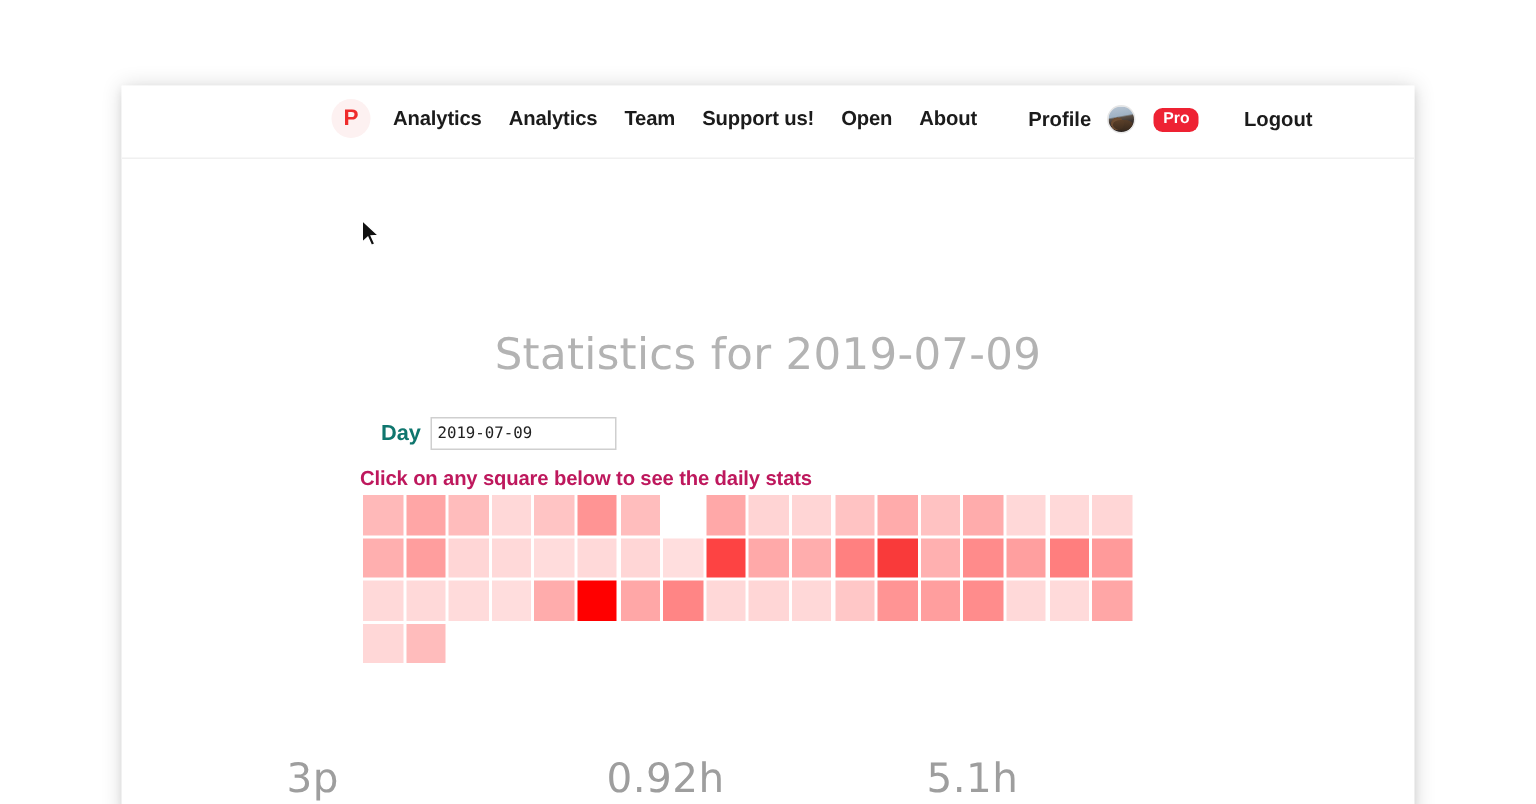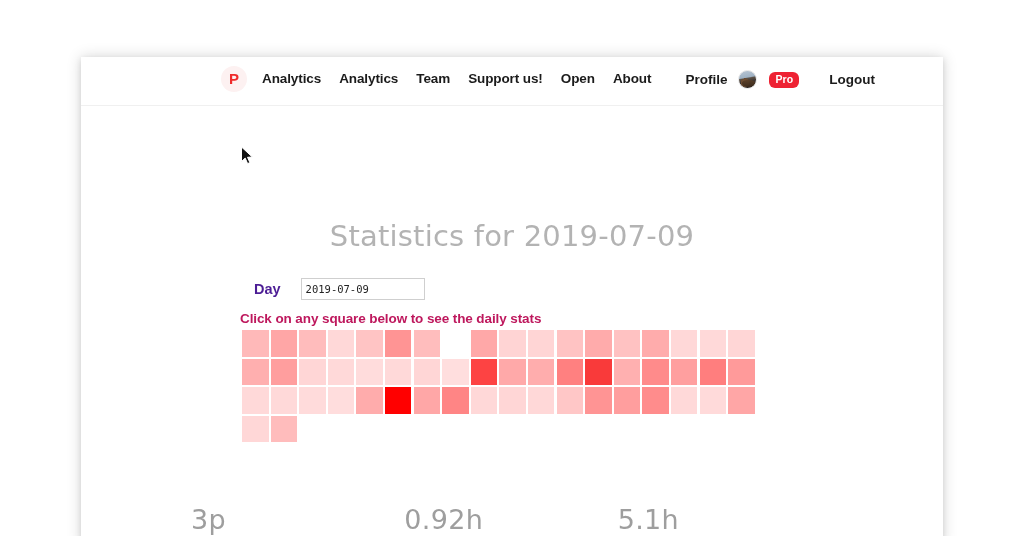--- a/index.html
+++ b/index.html
@@ -169,22 +169,22 @@
     position: absolute;
     left: 173px;
     top: 172px;
     display: flex;
     align-items: center;
   }
 
   .day-label {
     font-size: 14.5px;
     font-weight: 700;
-    color: #4c1d95;
-    margin-right: 20px;
+    color: #0f766e;
+    margin-right: 6px;
     line-height: 18px;
   }
 
   .day-input {
     width: 114px;
     height: 18px;
     border: 1px solid #cfcfcf;
     background: #ffffff;
     font-family: "DejaVu Sans Mono", monospace;
     font-size: 10.5px;

